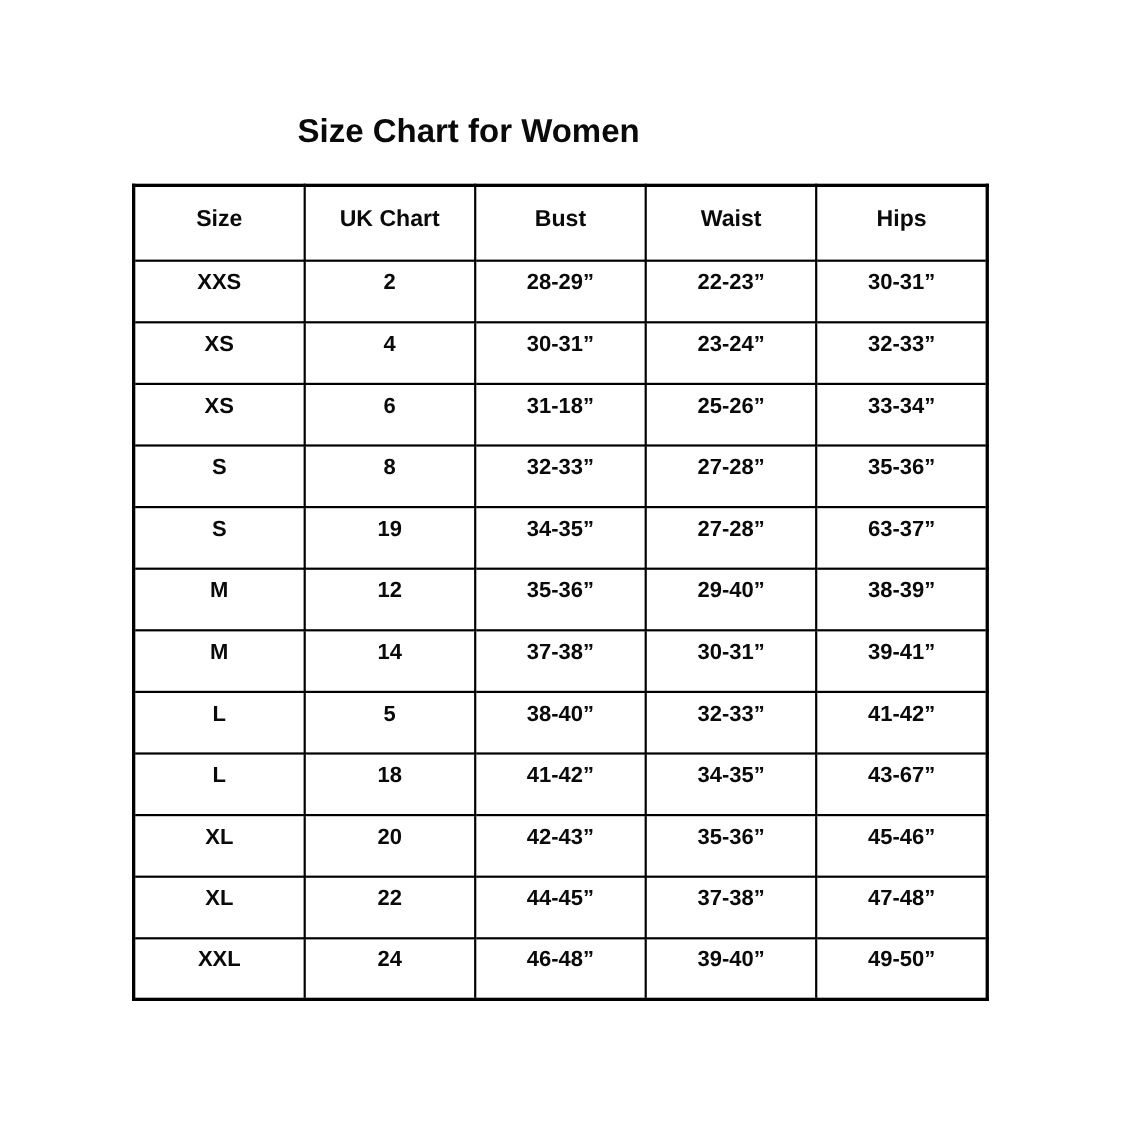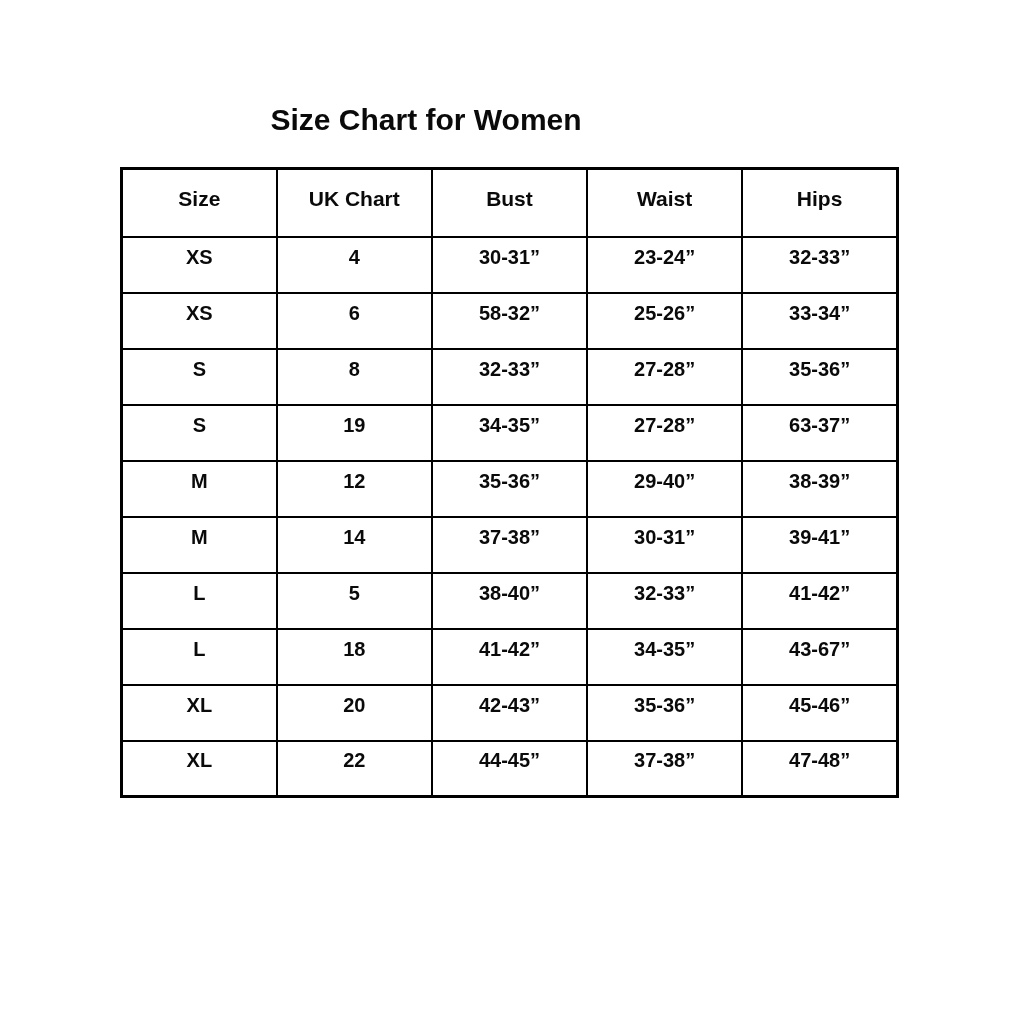--- a/index.html
+++ b/index.html
@@ -65,30 +65,37 @@
       <tr>
           <th>Size</th>
           <th>UK Chart</th>
           <th>Bust</th>
           <th>Waist</th>
           <th>Hips</th>
         </tr>
     </thead>
     <tbody>
         <tr>
+          <td>XXS</td>
+          <td>2</td>
+          <td>28-29”</td>
+          <td>22-23”</td>
+          <td>30-31”</td>
+        </tr>
+        <tr>
           <td>XS</td>
           <td>4</td>
           <td>30-31”</td>
           <td>23-24”</td>
           <td>32-33”</td>
         </tr>
         <tr>
           <td>XS</td>
           <td>6</td>
-          <td>58-32”</td>
+          <td>31-18”</td>
           <td>25-26”</td>
           <td>33-34”</td>
         </tr>
         <tr>
           <td>S</td>
           <td>8</td>
           <td>32-33”</td>
           <td>27-28”</td>
           <td>35-36”</td>
         </tr>
@@ -134,15 +141,22 @@
           <td>35-36”</td>
           <td>45-46”</td>
         </tr>
         <tr>
           <td>XL</td>
           <td>22</td>
           <td>44-45”</td>
           <td>37-38”</td>
           <td>47-48”</td>
         </tr>
+        <tr>
+          <td>XXL</td>
+          <td>24</td>
+          <td>46-48”</td>
+          <td>39-40”</td>
+          <td>49-50”</td>
+        </tr>
       </tbody>
   </table>
 </div>
 
 </body></html>

